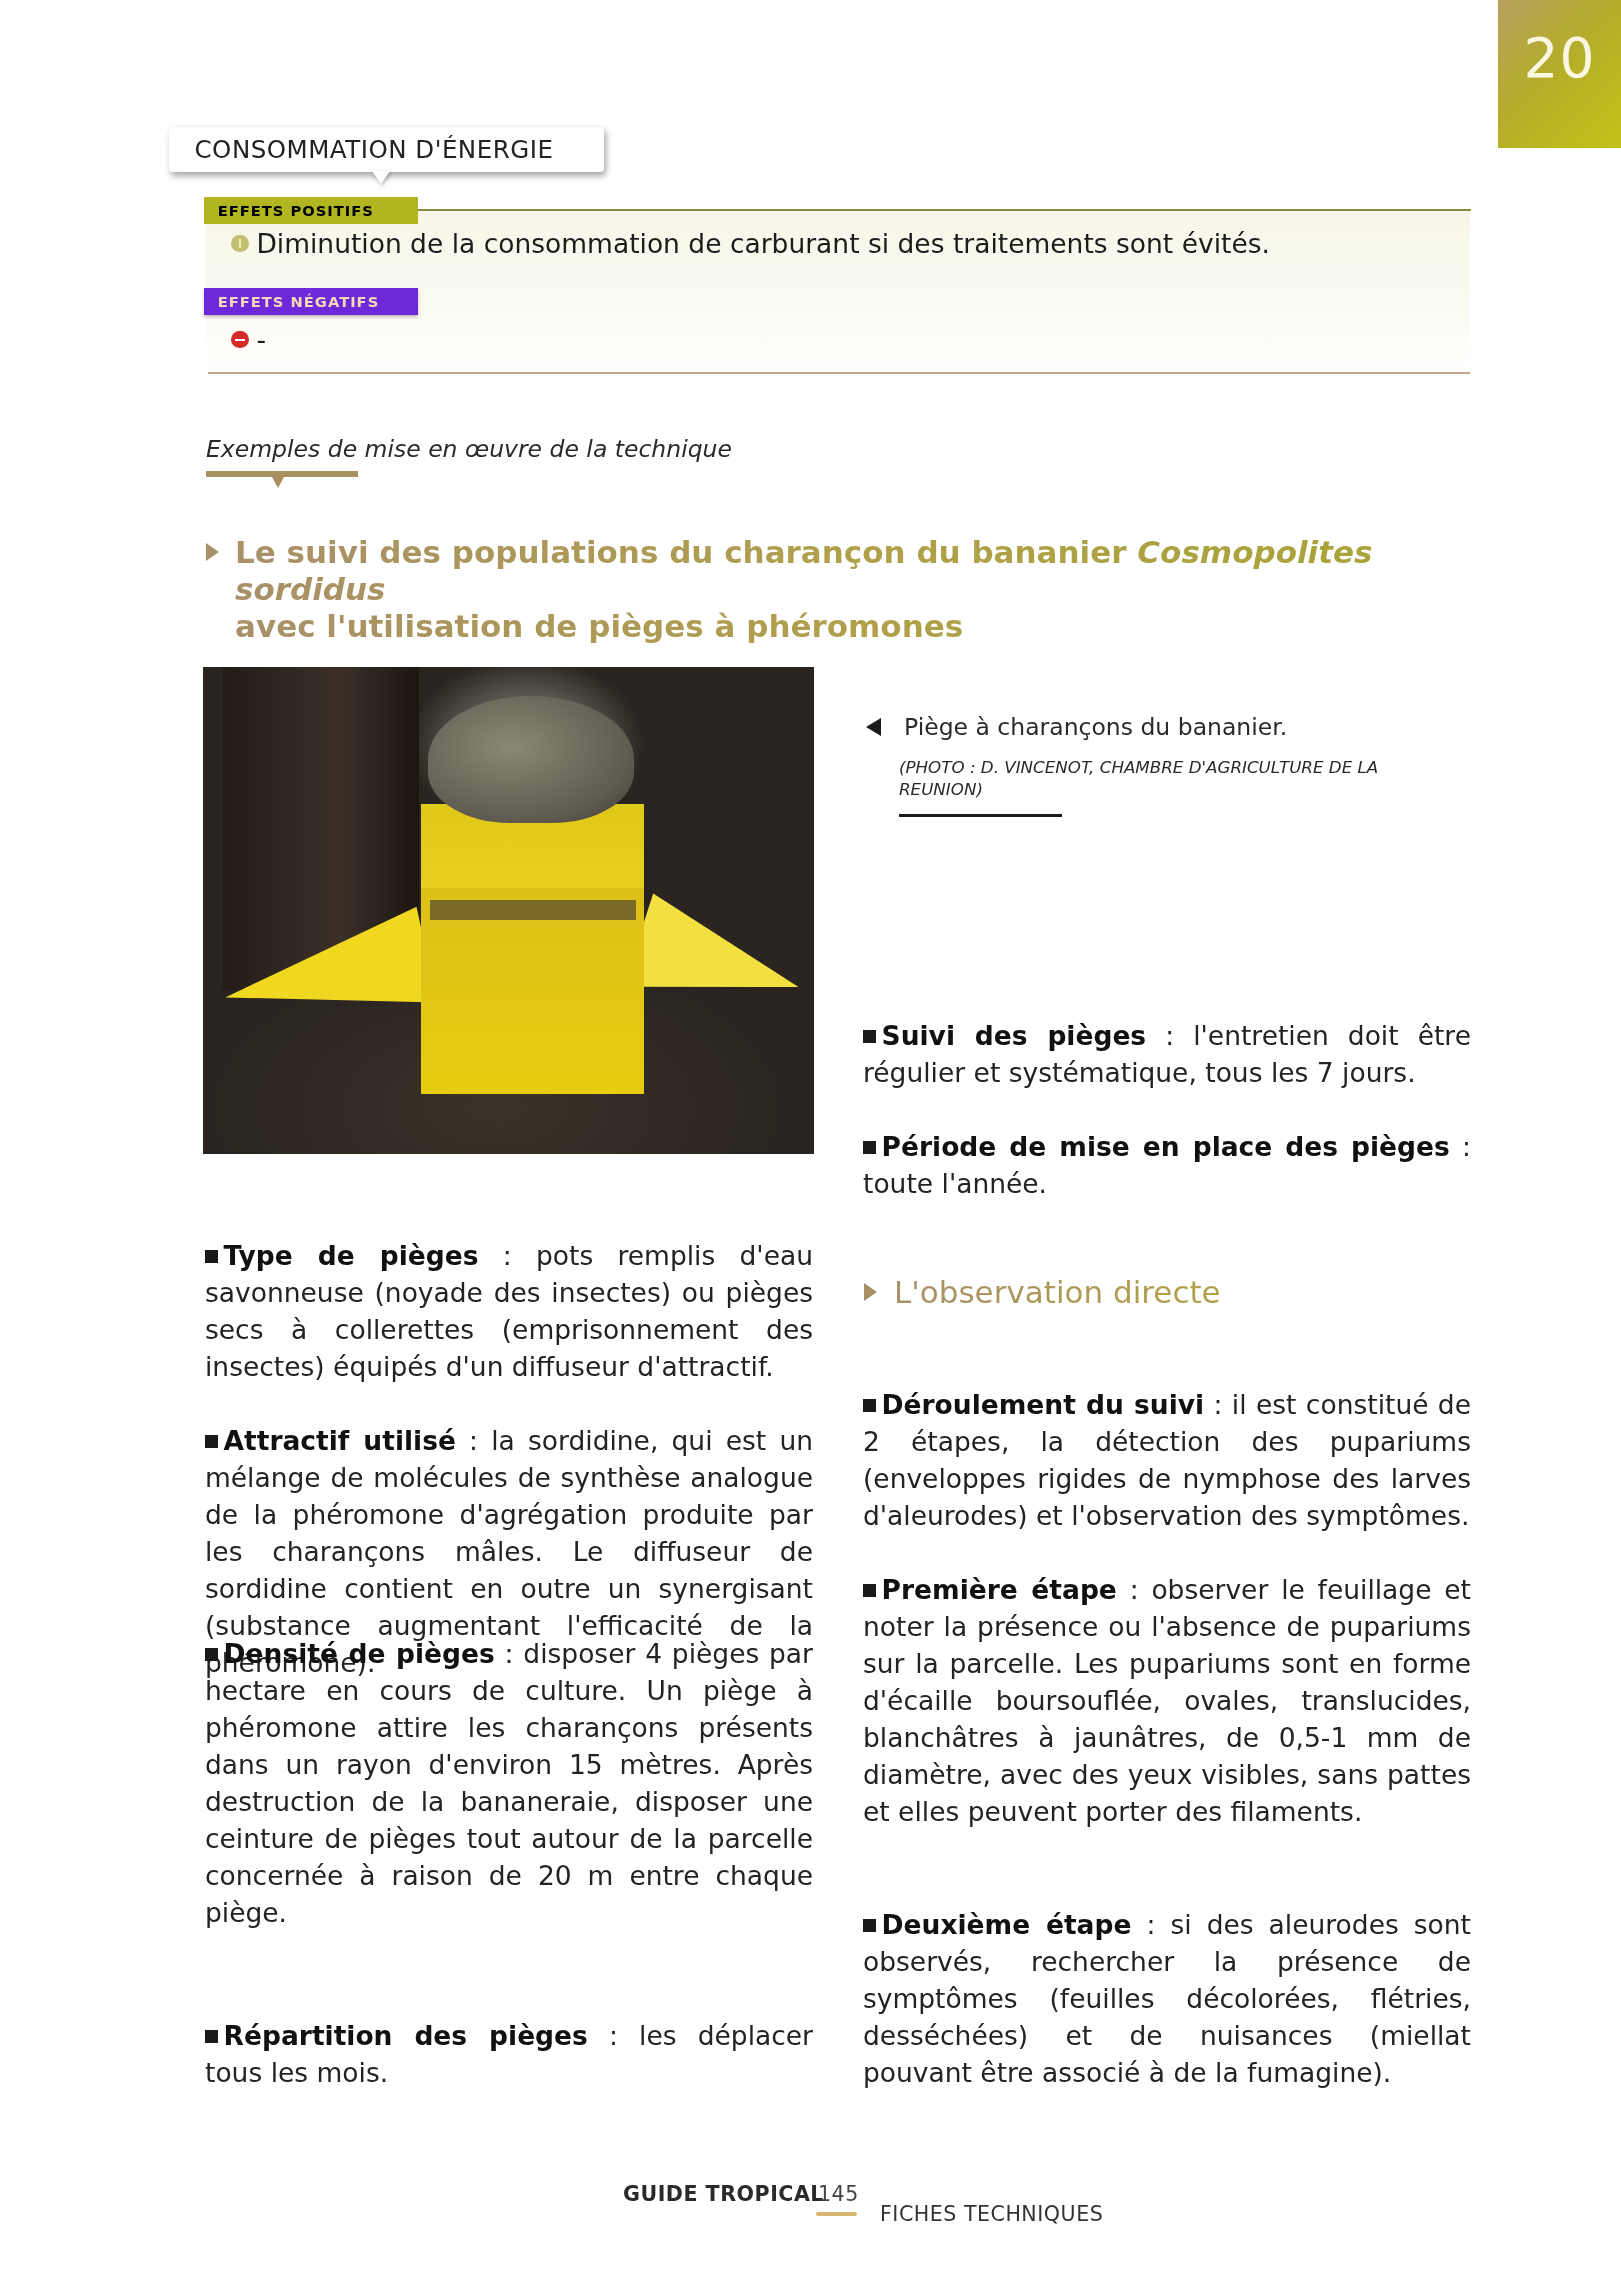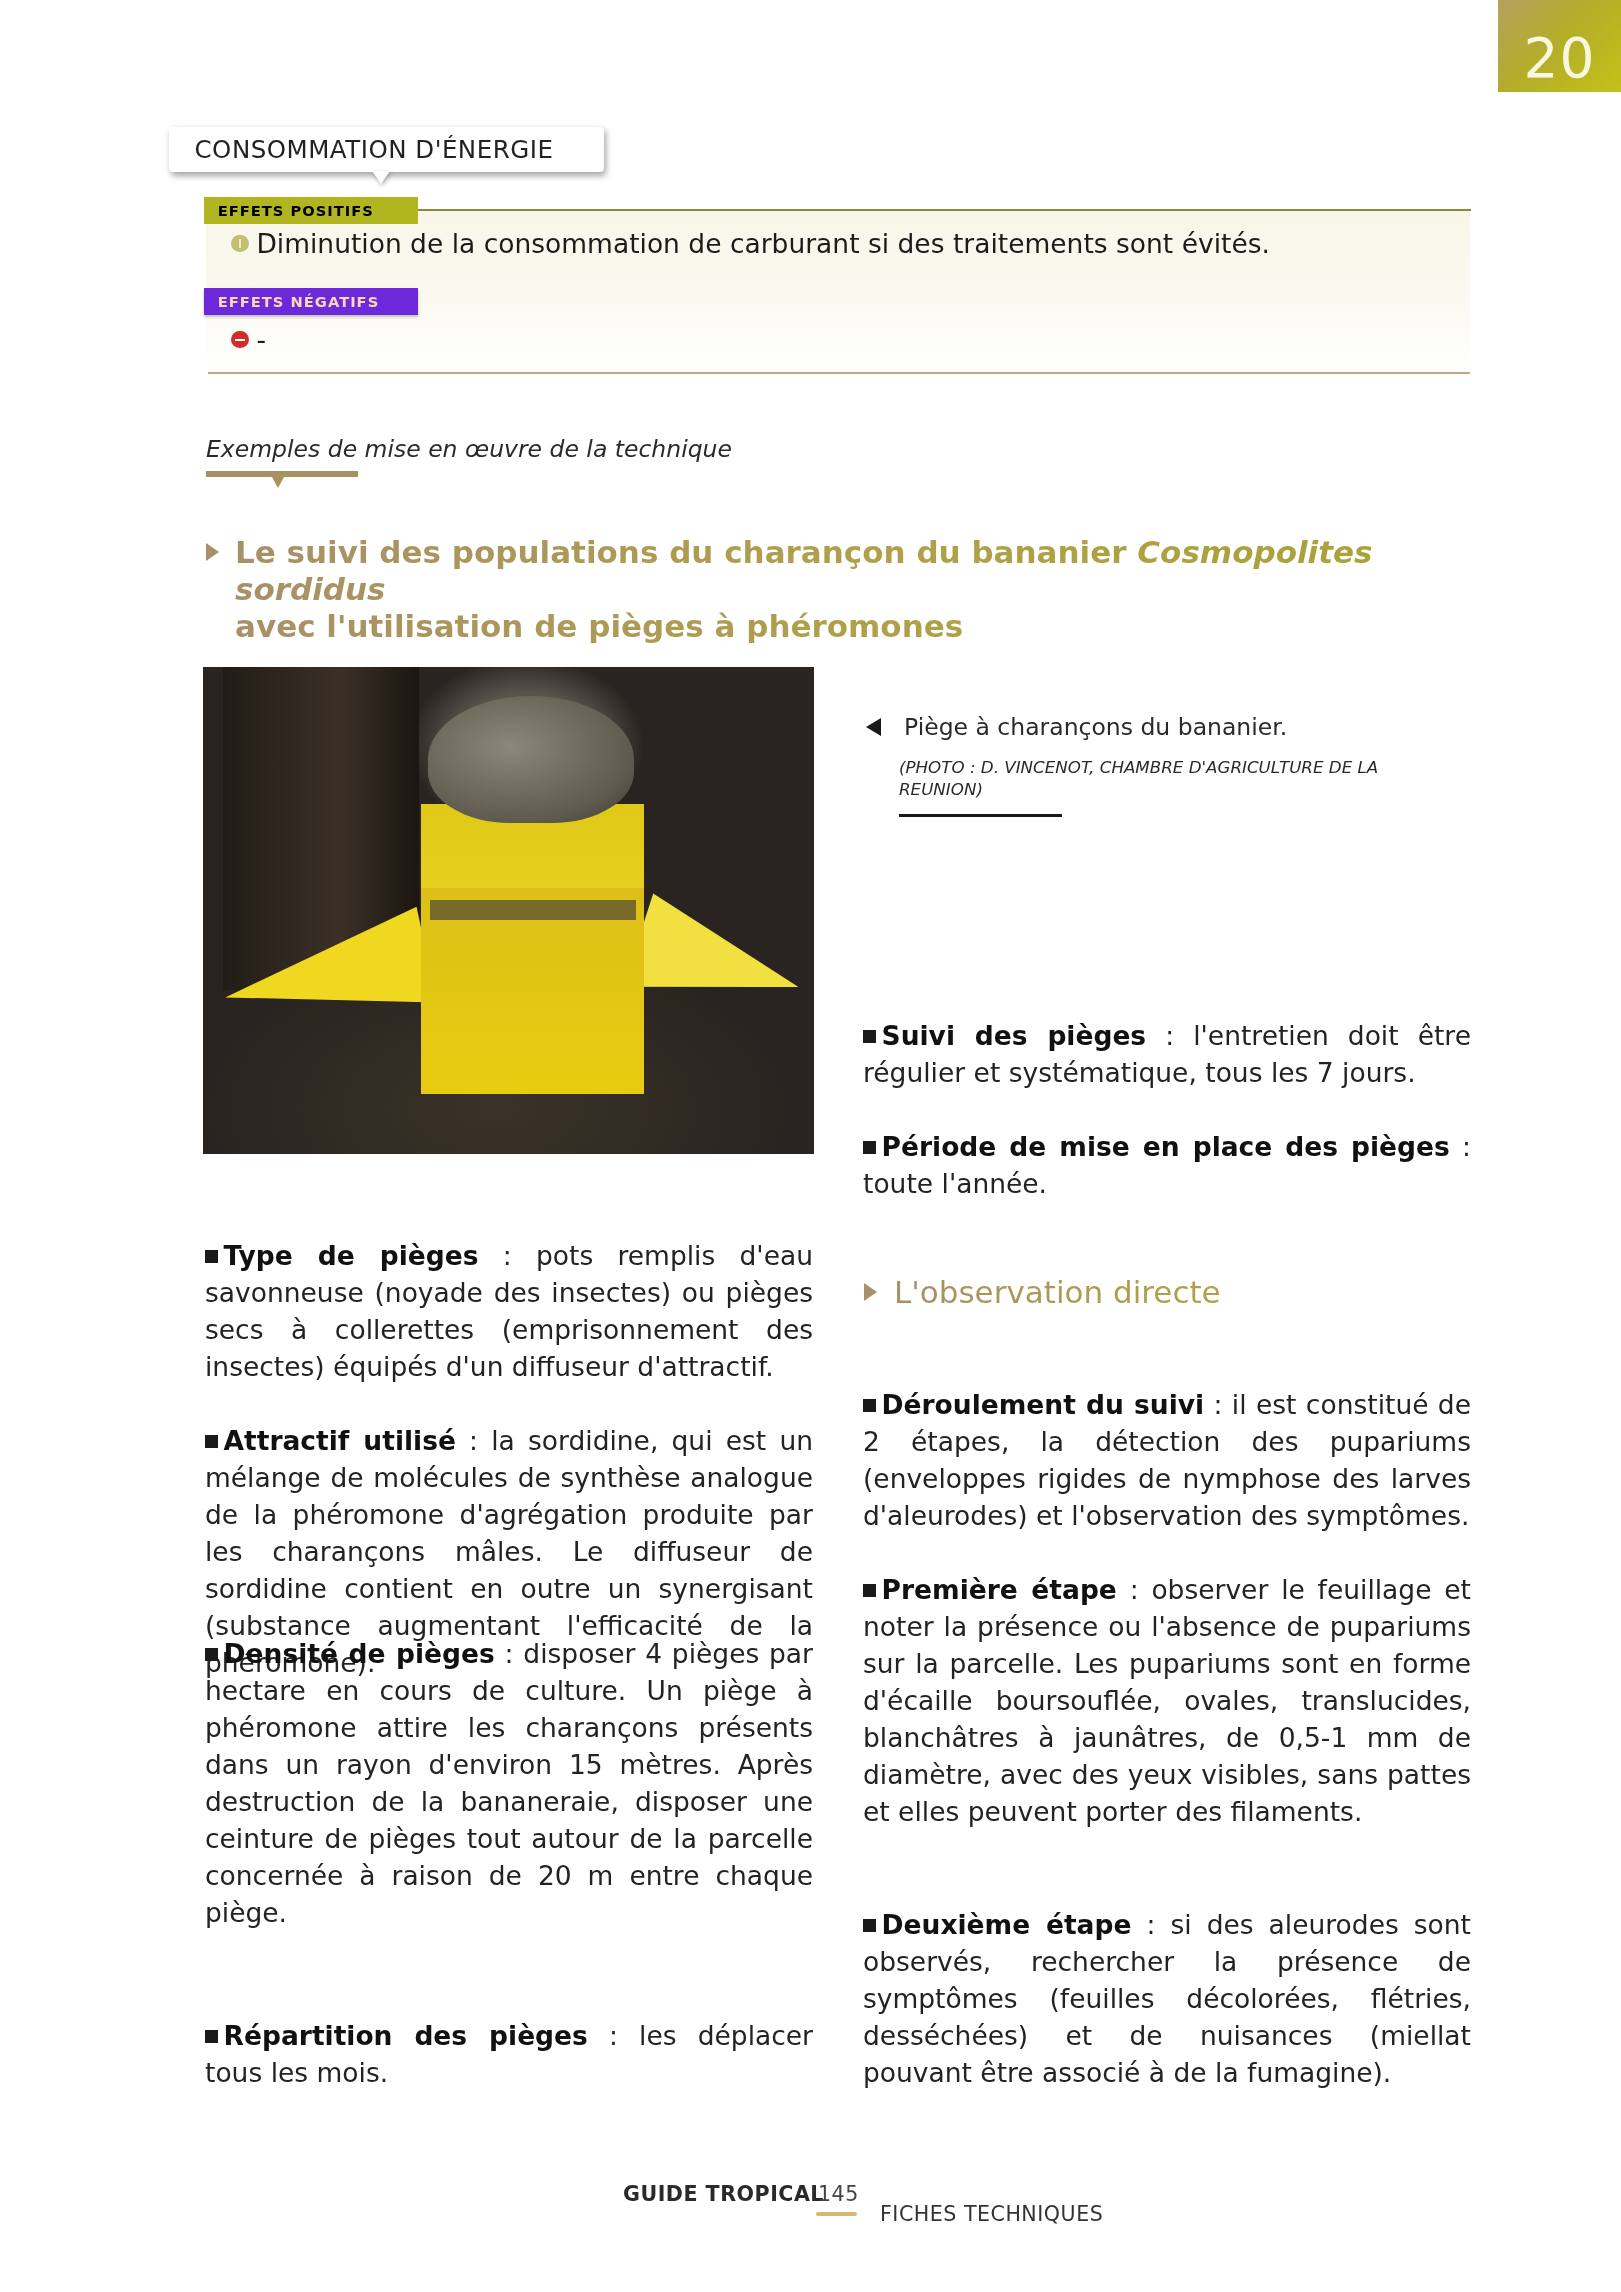--- a/index.html
+++ b/index.html
@@ -4,21 +4,21 @@
 <style>
   html, body { margin: 0; padding: 0; }
   body {
     width: 1621px; height: 2293px; position: relative; background: #ffffff;
     font-family: "DejaVu Sans", sans-serif; color: #1e1e1e; overflow: hidden;
   }
   .abs { position: absolute; }
 
   
   .page-badge {
-    left: 1498px; top: 0; width: 123px; height: 92px;
+    left: 1498px; top: 0; width: 123px; height: 148px;
     background: linear-gradient(135deg, #b8a060 0%, #b3ad2a 45%, #c2c218 100%);
     color: #fbf6e0; font-size: 55px; line-height: 116px; text-align: center;
     font-family: "DejaVu Sans", sans-serif; letter-spacing: 1px;
   }
 
   
   .section-bubble {
     left: 169px; top: 127px; width: 435px; height: 45px;
     background: #fff; border-radius: 3.9px;
     box-shadow: 2px 3.9px 5.9px rgba(0,0,0,0.35);

